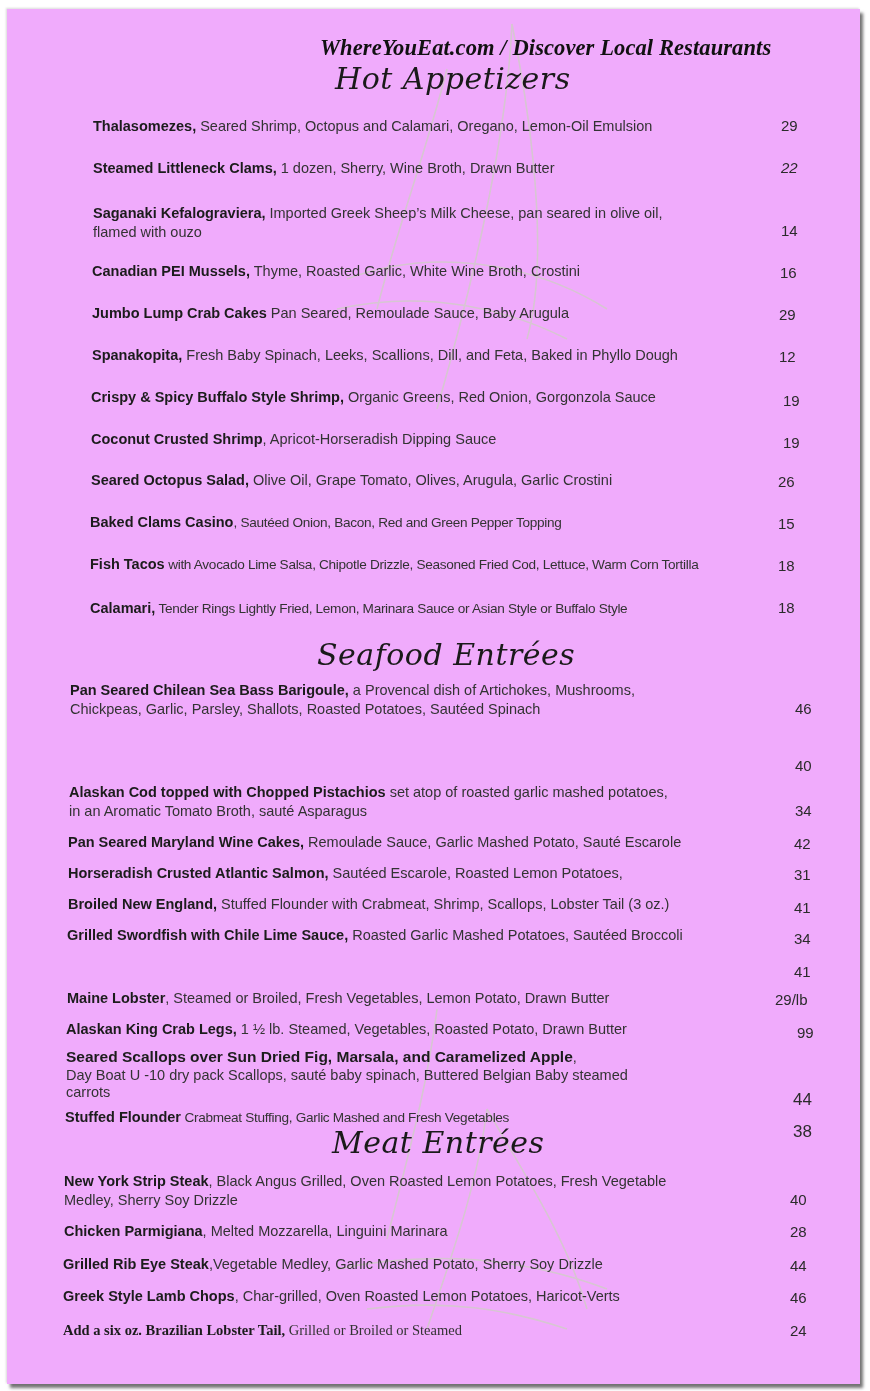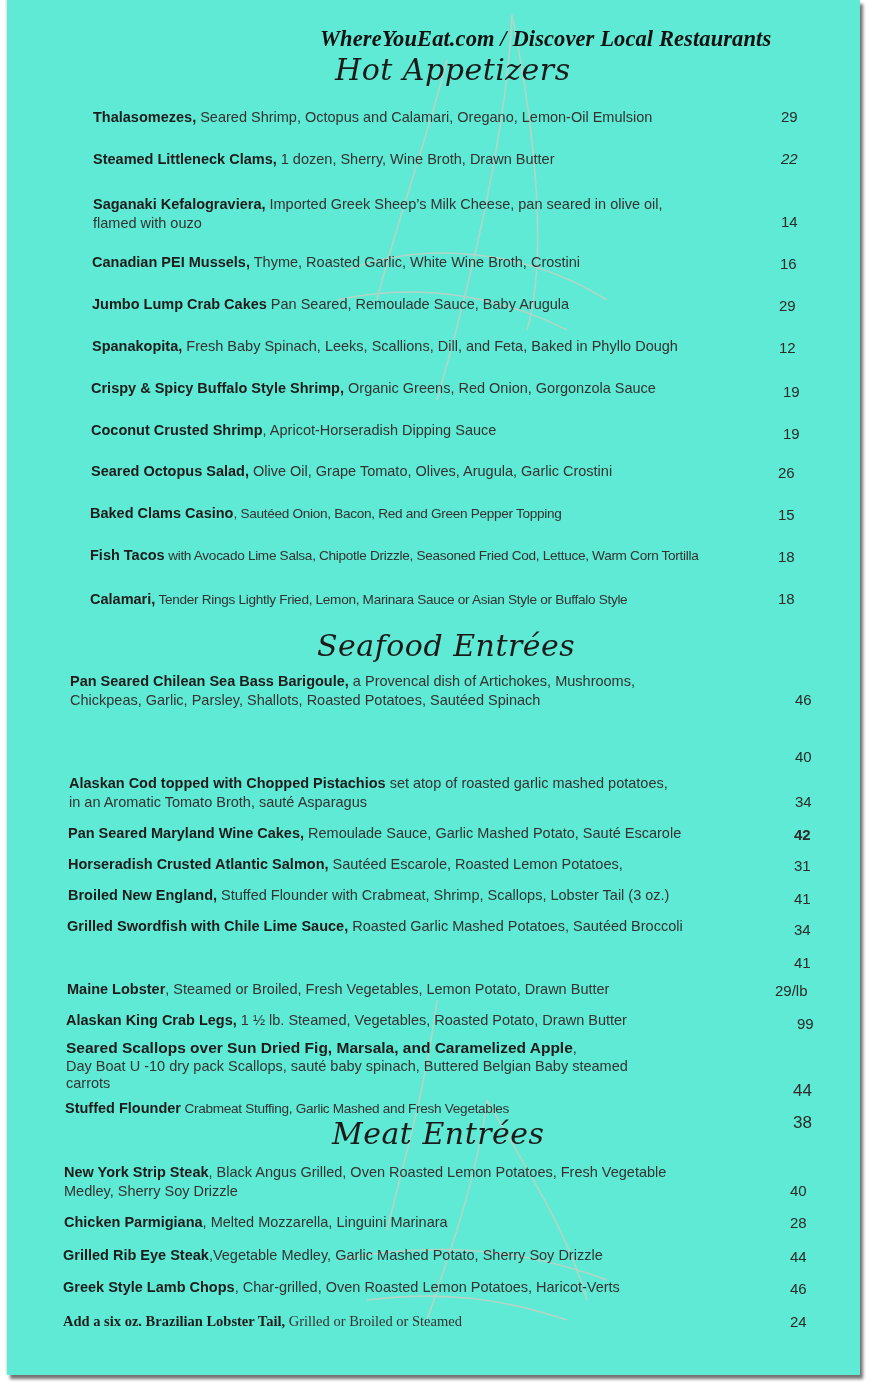--- a/index.html
+++ b/index.html
@@ -1,19 +1,19 @@
 <!DOCTYPE html>
 <html><head>
 <meta charset="utf-8">
 <style>
   html, body { margin:0; padding:0; }
   body { width:870px; height:1391px; background:#ffffff; position:relative; overflow:hidden; font-family:"Liberation Sans", sans-serif; }
   .paper {
-    position:absolute; left:7px; top:0; width:853px; height:1375px;
-    background:#5eead4;
+    position:absolute; left:7px; top:9px; width:853px; height:1375px;
+    background:#f0abfc;
     box-shadow: 3px 4px 3px rgba(0,0,0,0.55), -1px -1px 2px rgba(0,0,0,0.15);
   }
   .watermark { position:absolute; left:0; top:0; width:853px; height:1375px; pointer-events:none; }
   .banner {
     position:absolute; left:313px; top:26px; width:530px;
     font-family:"Liberation Serif", serif; font-style:italic; font-weight:bold;
     font-size:22.5px; color:#111; white-space:nowrap; letter-spacing:0.1px;
   }
   .section-title {
     position:absolute; font-family:"DejaVu Serif", serif; font-style:italic;
@@ -90,21 +90,21 @@
 
   <div class="item" style="left:63px; top:672px;"><span class="name">Pan Seared Chilean Sea Bass Barigoule,</span><span class="desc"> a Provencal dish of Artichokes, Mushrooms,</span><span class="desc line2">Chickpeas, Garlic, Parsley, Shallots, Roasted Potatoes, Sautéed Spinach</span></div>
   <div class="price" style="left:788px; top:691px;">46</div>
 
   <div class="price" style="left:788px; top:748px;">40</div>
 
   <div class="item" style="left:62px; top:774px;"><span class="name">Alaskan Cod topped with Chopped Pistachios</span><span class="desc"> set atop of roasted garlic mashed potatoes,</span><span class="desc line2">in an Aromatic Tomato Broth, sauté Asparagus</span></div>
   <div class="price" style="left:788px; top:793px;">34</div>
 
   <div class="item" style="left:61px; top:824px;"><span class="name">Pan Seared Maryland Wine Cakes,</span><span class="desc"> Remoulade Sauce, Garlic Mashed Potato, Sauté Escarole</span></div>
-  <div class="price" style="left:787px; top:826px;font-weight:bold;">42</div>
+  <div class="price" style="left:787px; top:826px;">42</div>
 
   <div class="item" style="left:61px; top:855px;"><span class="name">Horseradish Crusted Atlantic Salmon,</span><span class="desc"> Sautéed Escarole, Roasted Lemon Potatoes,</span></div>
   <div class="price" style="left:787px; top:857px;">31</div>
 
   <div class="item" style="left:61px; top:886px;"><span class="name">Broiled New England,</span><span class="desc"> Stuffed Flounder with Crabmeat, Shrimp, Scallops, Lobster Tail (3 oz.)</span></div>
   <div class="price" style="left:787px; top:890px;">41</div>
 
   <div class="item" style="left:60px; top:917px;"><span class="name">Grilled Swordfish with Chile Lime Sauce,</span><span class="desc"> Roasted Garlic Mashed Potatoes, Sautéed Broccoli</span></div>
   <div class="price" style="left:787px; top:921px;">34</div>
 

